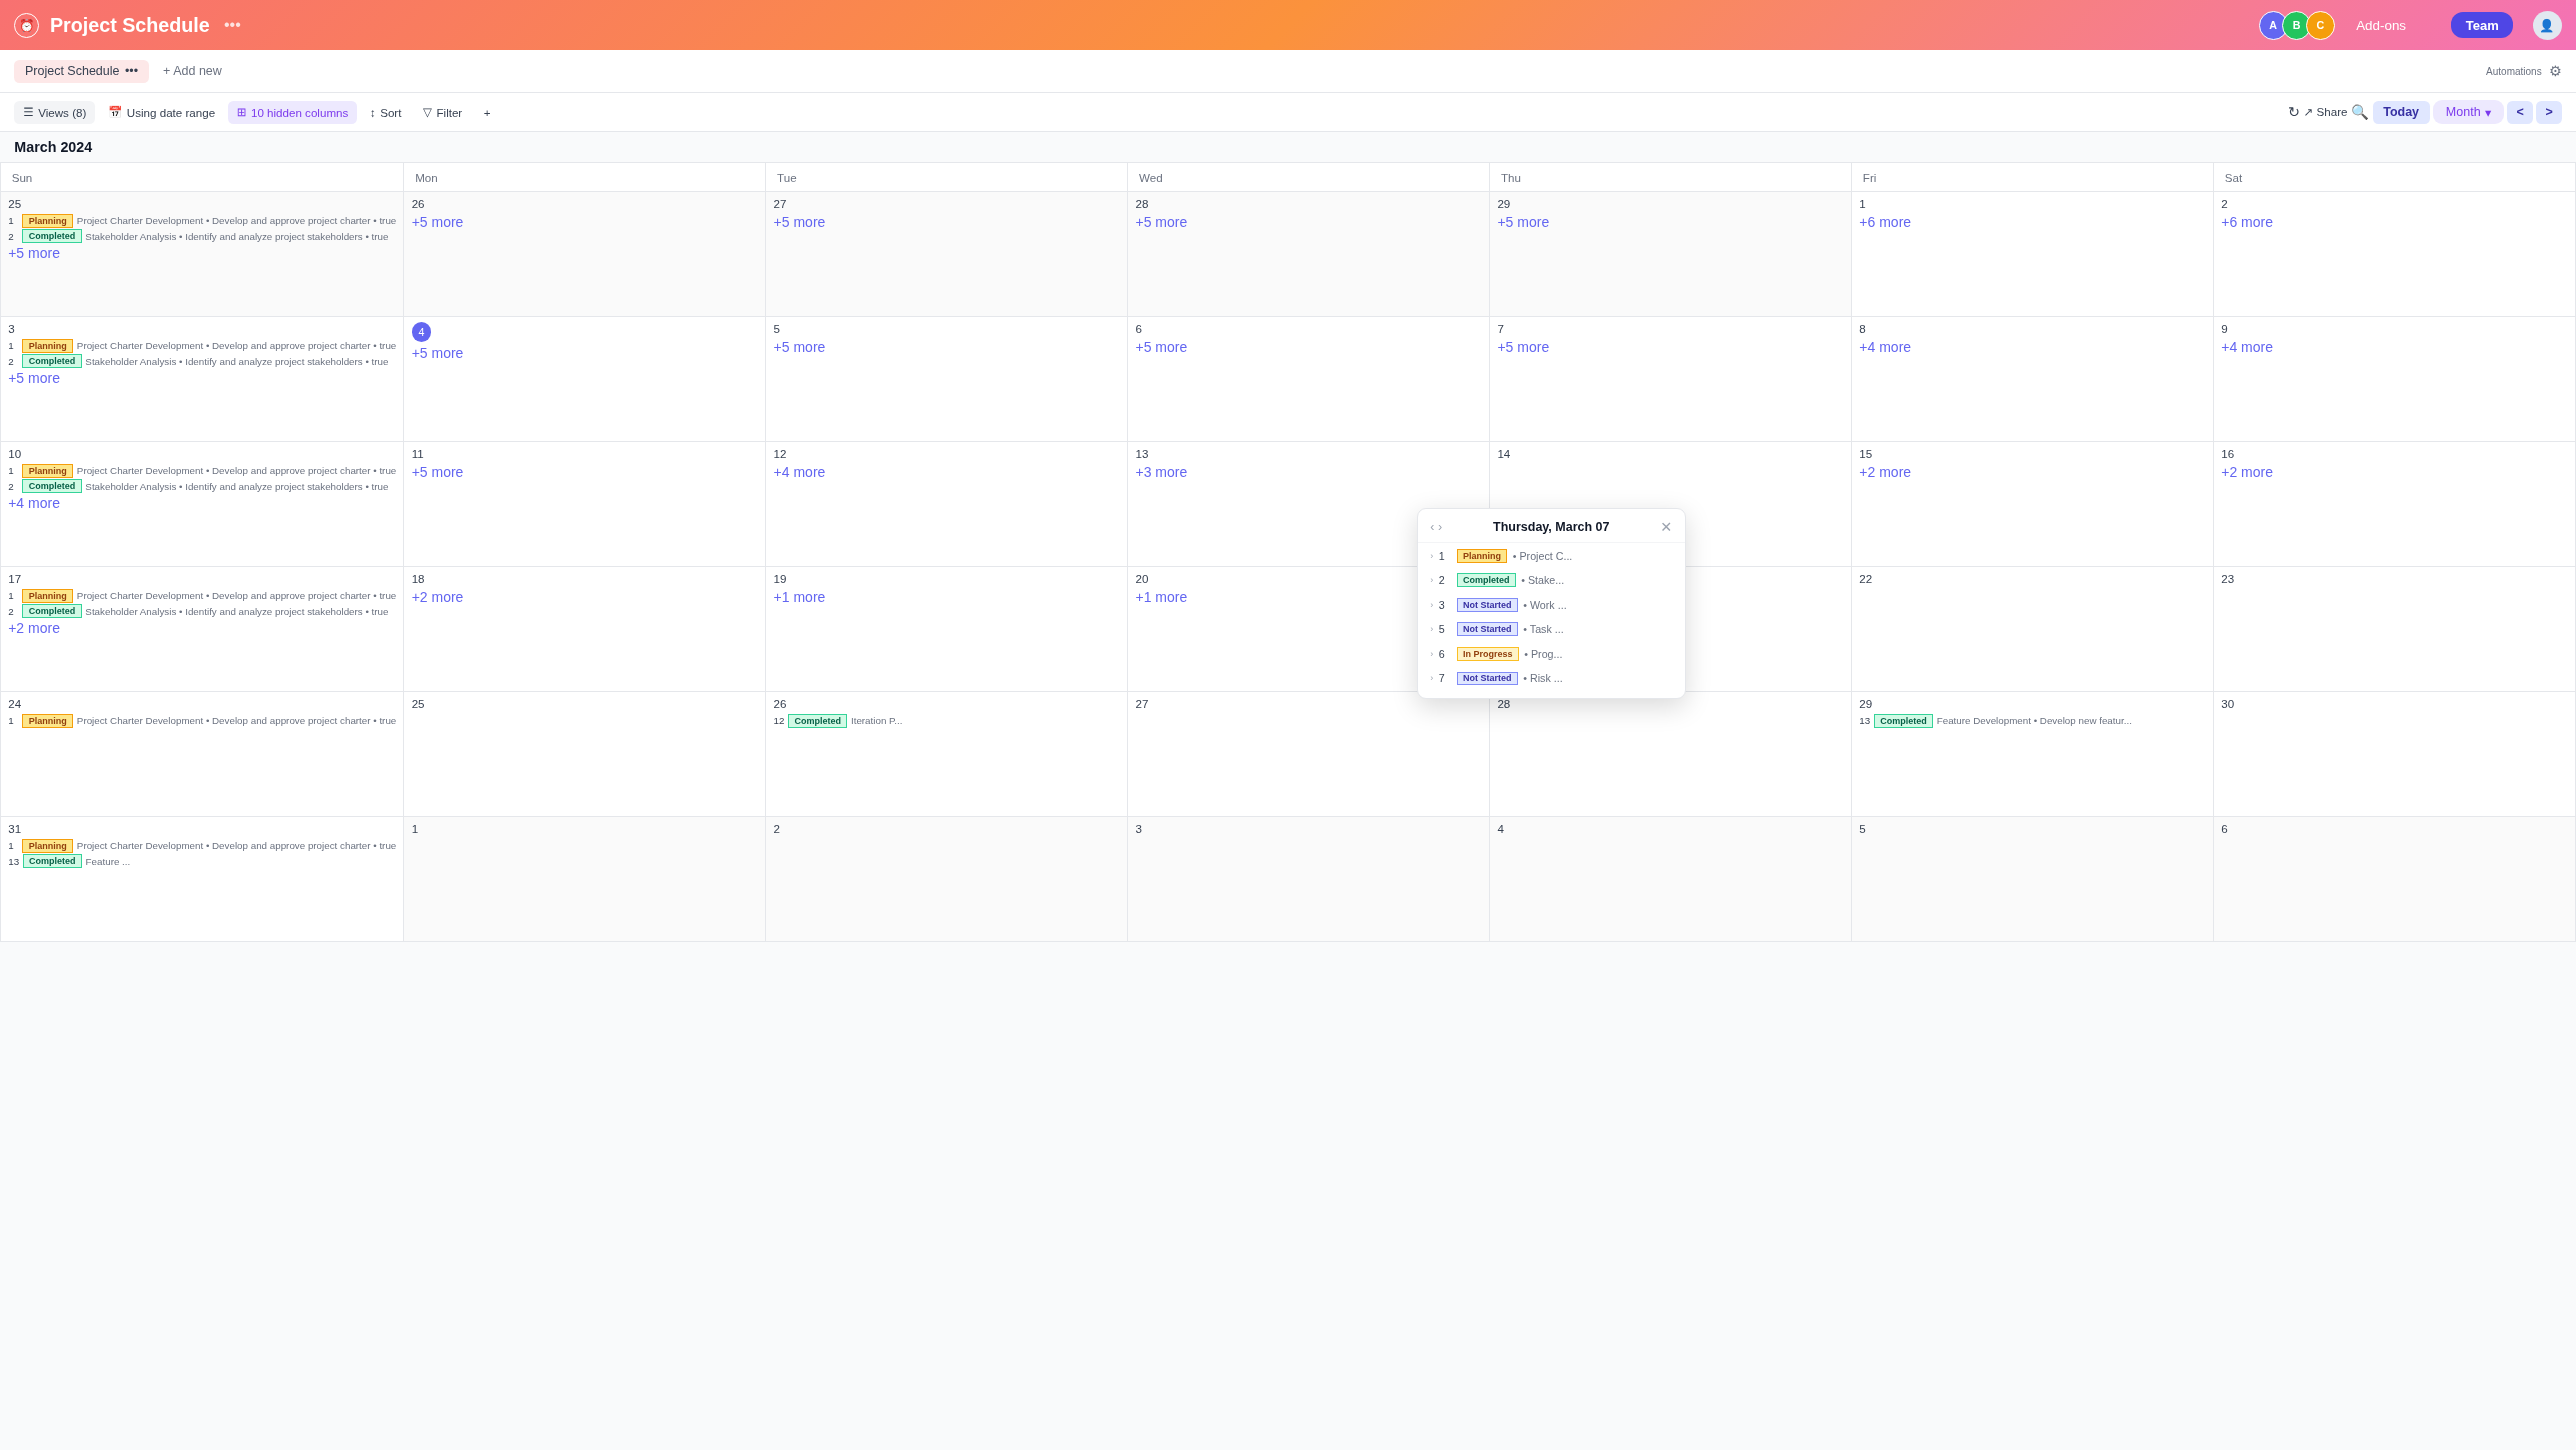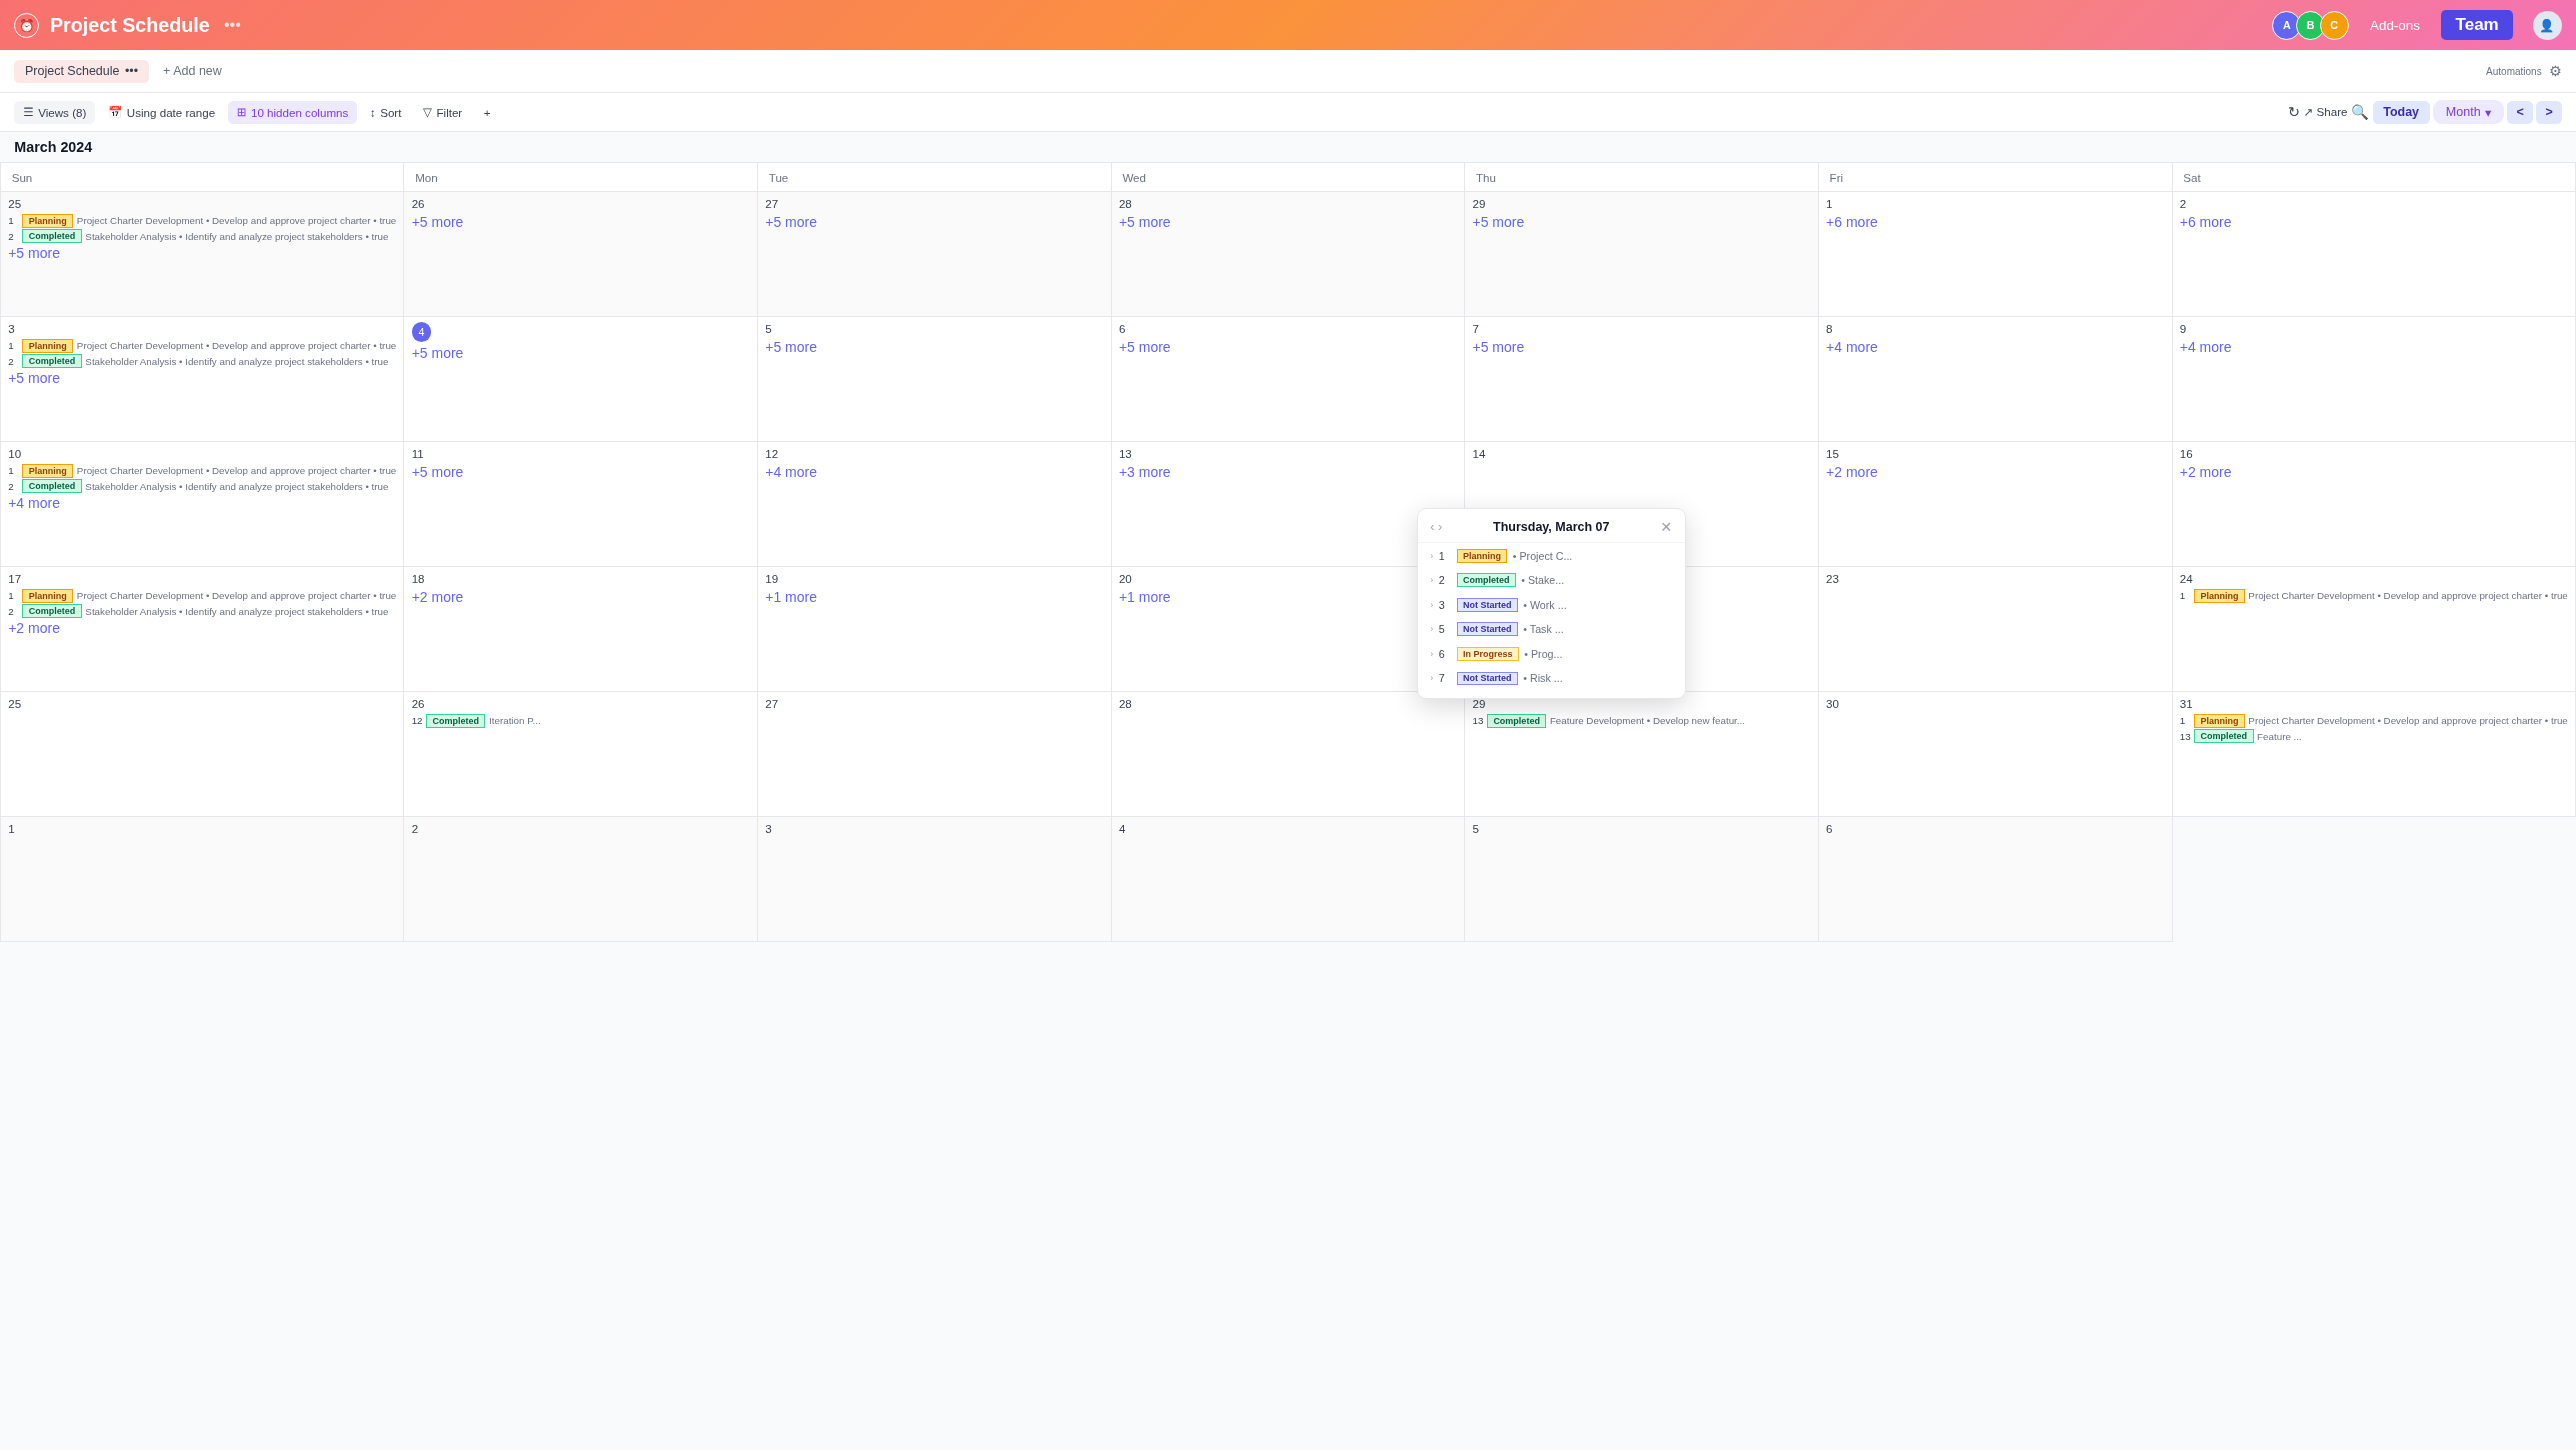--- a/index.html
+++ b/index.html
@@ -37,22 +37,22 @@
       color: white; font-weight: bold;
     }
     .av1 { background: #6366f1; margin-left: 0; }
     .av2 { background: #22c55e; }
     .av3 { background: #f59e0b; }
     .add-ons-btn {
       color: white; background: transparent; border: none; font-size: 13.4px;
       cursor: pointer; margin: 0 10.7px;
     }
     .team-btn {
-      background: #4f46e5; color: white; border: none; border-radius: 5px;
-      padding: 5.4px 14.3px; font-size: 17px; font-weight: 600; cursor: pointer;
+      background: #4f46e5; color: white; border: none; border-radius: 12px;
+      padding: 5.4px 14.3px; font-size: 13px; font-weight: 600; cursor: pointer; margin-left: 24px;
     }
     .user-avatar {
       width: 29px; height: 29px; border-radius: 50%; background: #e2e8f0;
       margin-left: 9px; display: flex; align-items: center; justify-content: center;
       font-size: 12.5px;
     }
 
     
     .sub-header {
       background: white;
@@ -446,20 +446,23 @@
       </div>
       <div class="day-cell">
         <div class="day-num">20</div>
         <div class="more-link">+1 more</div>
       </div>
       <div class="day-cell">
         <div class="day-num">21</div>
         <div class="more-link">+1 more</div>
       </div>
       <div class="day-cell">
+        <div class="day-num">22</div>
+      </div>
+      <div class="day-cell">
         <div class="day-num">23</div>
       </div>
       <div class="day-cell">
         <div class="day-num">24</div>
         <div class="event-row">
           <span class="event-num">1</span> 
           <span class="status-badge badge-planning">Planning</span> 
           <span class="event-text">Project Charter Development • Develop and approve project charter • true</span>
         </div>
       </div>

